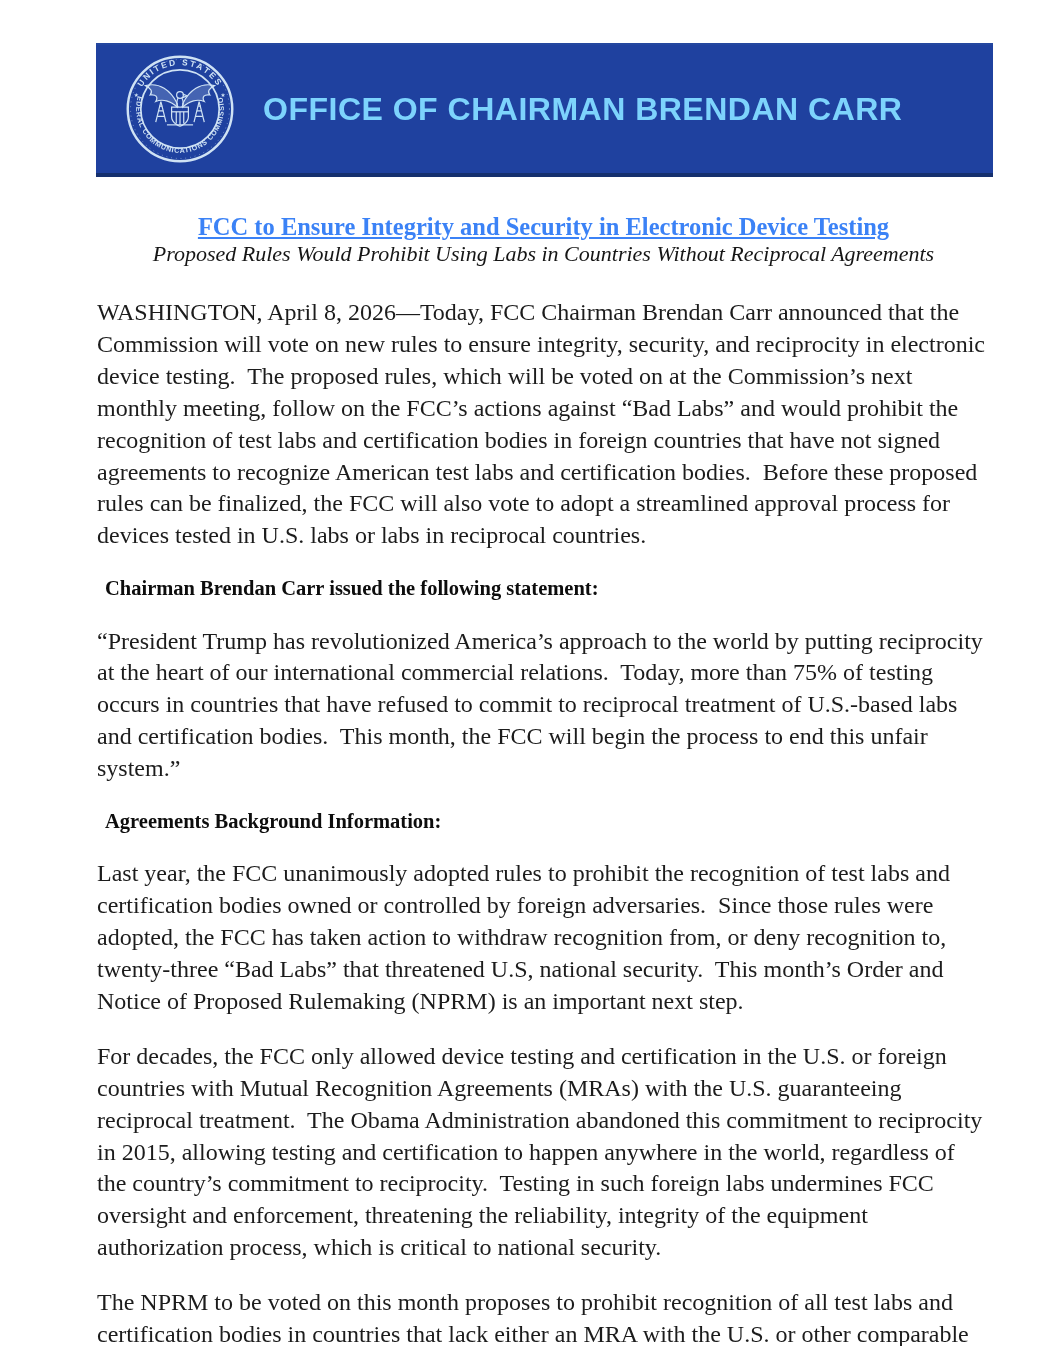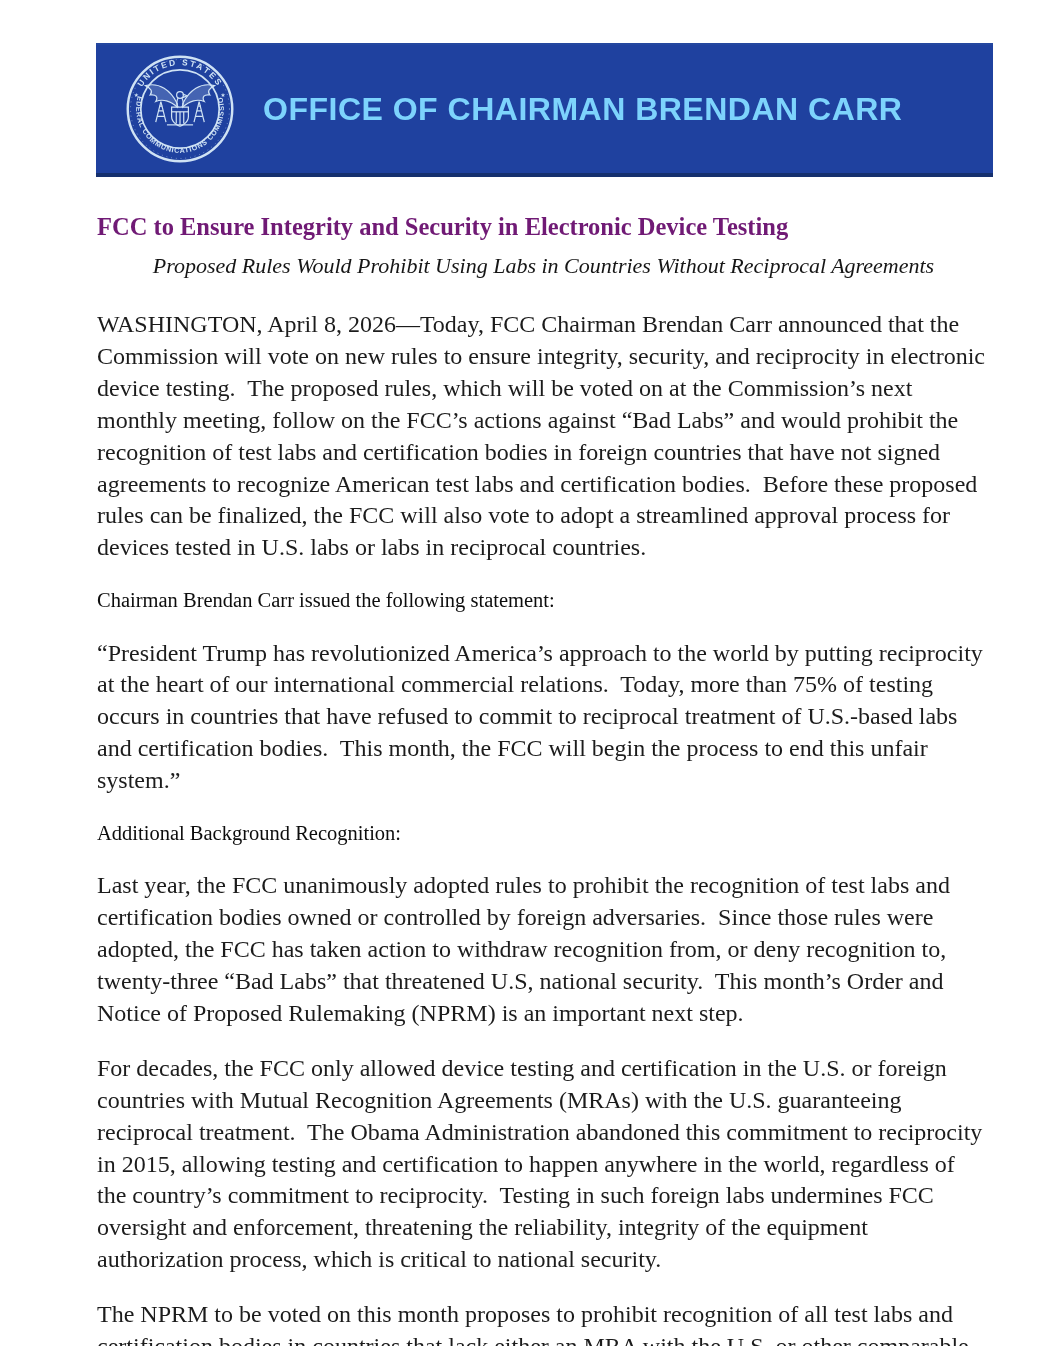--- a/index.html
+++ b/index.html
@@ -44,44 +44,45 @@
   }
 
   
   .content {
     margin-left: 97px;
     width: 893px;
     color: #1c1c1c;
   }
   .doc-title {
     margin: 36px 0 0 0;
-    text-align: left;
+    text-align: center;
     font-size: 24.5px;
     font-weight: bold;
-    color: #701a75;
+    color: #3b82f6;
+    text-decoration: underline;
   }
   .doc-subtitle {
-    margin: 12px 0 0 0;
+    margin: 0 0 0 0;
     text-align: center;
     font-size: 22px;
     font-style: italic;
     color: #161616;
   }
   .doc-paragraphs { margin-top: 30px; }
   .body-paragraph {
     font-size: 24px;
     line-height: 1.33;
     margin: 0 0 23px 0;
     white-space: pre-wrap;
   }
   .section-heading {
     font-size: 20.5px;
     line-height: 1.33;
-    margin: 23px 0;
-    font-weight: normal;
+    margin: 23px 8px;
+    font-weight: bold;
     color: #0d0d0d;
   }
 </style>
 </head>
 <body>
 
 <div class="banner">
   <svg class="seal" viewBox="0 0 120 120" xmlns="http://www.w3.org/2000/svg">
     <defs>
       <path id="sealTopArc" d="M 17.4 40.1 A 47 47 0 0 1 102.6 40.1" fill="none"></path>
@@ -124,18 +125,18 @@
   <div class="banner-title">OFFICE OF CHAIRMAN BRENDAN CARR</div>
 </div>
 
 <div class="content">
   <h1 class="doc-title">FCC to Ensure Integrity and Security in Electronic Device Testing</h1>
   <div class="doc-subtitle">Proposed Rules Would Prohibit Using Labs in Countries Without Reciprocal Agreements</div>
   <div class="doc-paragraphs">
       <p class="body-paragraph">WASHINGTON, April 8, 2026—Today, FCC Chairman Brendan Carr announced that the Commission will vote on new rules to ensure integrity, security, and reciprocity in electronic device testing.  The proposed rules, which will be voted on at the Commission’s next monthly meeting, follow on the FCC’s actions against “Bad Labs” and would prohibit the recognition of test labs and certification bodies in foreign countries that have not signed agreements to recognize American test labs and certification bodies.  Before these proposed rules can be finalized, the FCC will also vote to adopt a streamlined approval process for devices tested in U.S. labs or labs in reciprocal countries.</p>
       <p class="section-heading">Chairman Brendan Carr issued the following statement:</p>
       <p class="body-paragraph">“President Trump has revolutionized America’s approach to the world by putting reciprocity at the heart of our international commercial relations.  Today, more than 75% of testing occurs in countries that have refused to commit to reciprocal treatment of U.S.-based labs and certification bodies.  This month, the FCC will begin the process to end this unfair system.”</p>
-      <p class="section-heading">Additional Background Recognition:</p>
+      <p class="section-heading">Agreements Background Information:</p>
       <p class="body-paragraph">Last year, the FCC unanimously adopted rules to prohibit the recognition of test labs and certification bodies owned or controlled by foreign adversaries.  Since those rules were adopted, the FCC has taken action to withdraw recognition from, or deny recognition to, twenty-three “Bad Labs” that threatened U.S, national security.  This month’s Order and Notice of Proposed Rulemaking (NPRM) is an important next step.</p>
       <p class="body-paragraph">For decades, the FCC only allowed device testing and certification in the U.S. or foreign countries with Mutual Recognition Agreements (MRAs) with the U.S. guaranteeing reciprocal treatment.  The Obama Administration abandoned this commitment to reciprocity in 2015, allowing testing and certification to happen anywhere in the world, regardless of the country’s commitment to reciprocity.  Testing in such foreign labs undermines FCC oversight and enforcement, threatening the reliability, integrity of the equipment authorization process, which is critical to national security.</p>
       <p class="body-paragraph">The NPRM to be voted on this month proposes to prohibit recognition of all test labs and certification bodies in countries that lack either an MRA with the U.S. or other comparable reciprocal trade agreement.  These labs would be phased out over two years.  In the meantime, the Order the FCC will vote on this month would create a fast-track priority review process for devices tested in trusted test labs – namely those located in the United States or reciprocal international locations.  The Order would also adopt a range of other measures to promote the integrity of the equipment authorization system: require the disclosure of the location and number of employees engaged in FCC-recognized testing, improve the FCC’s post-market surveillance procedures, strengthen enforcement mechanisms, and establish confidential reporting channels for industry participants to raise concerns about violations or national security threats.</p>
     </div>
 </div>
 
 </body></html>

